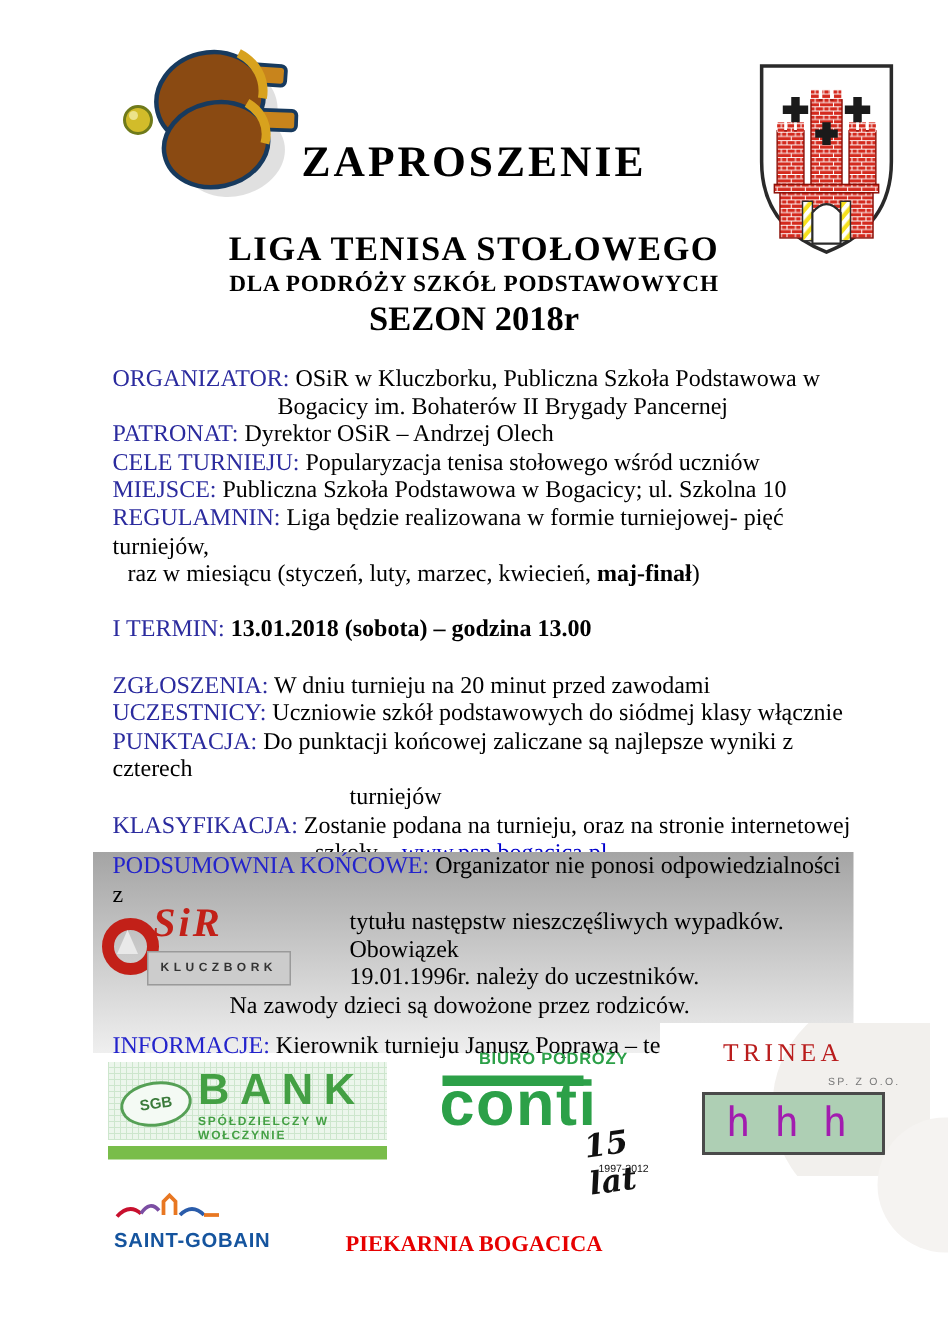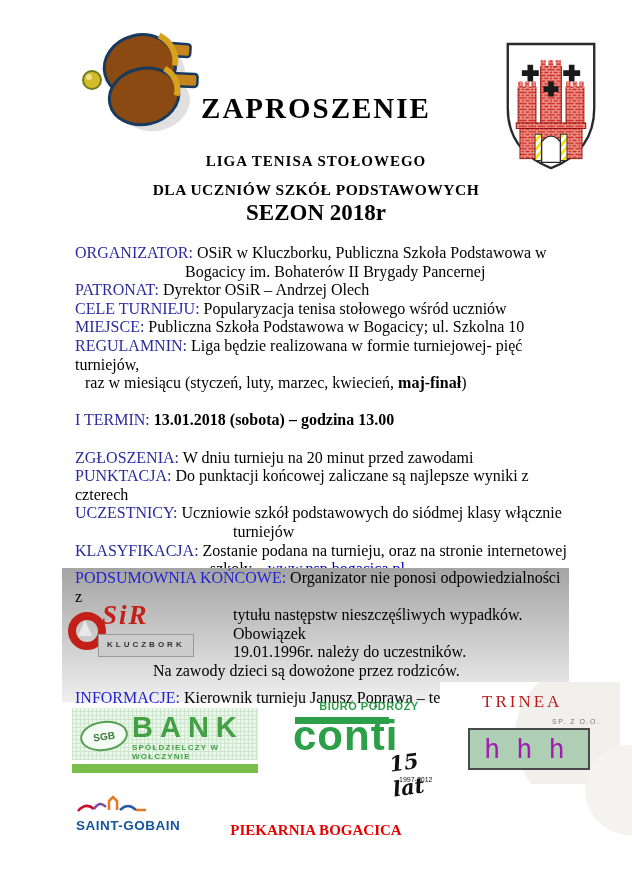--- a/index.html
+++ b/index.html
@@ -6,21 +6,21 @@
   .page{
     position:relative;width:632px;height:895px;margin:0 auto;background:#ffffff;
     font-family:"Liberation Serif",serif;color:#000;overflow:hidden;
   }
   
   .paddles{position:absolute;left:78px;top:26px;width:124px;height:106px;}
   .crest{position:absolute;left:504px;top:40px;width:94px;height:132px;}
   .doc-title{position:absolute;top:92px;left:0;width:632px;text-align:center;
     font-size:29px;font-weight:bold;letter-spacing:2px;}
   .league-title{position:absolute;top:153px;left:0;width:632px;text-align:center;
-    font-size:15px;font-weight:bold;letter-spacing:1px;}
+    font-size:23px;font-weight:bold;letter-spacing:1px;}
   .league-sub{position:absolute;top:181px;left:0;width:632px;text-align:center;
     font-size:15.5px;font-weight:bold;letter-spacing:.5px;}
   .season{position:absolute;top:200px;left:0;width:632px;text-align:center;
     font-size:23px;font-weight:bold;}
   
   .body-text{position:absolute;left:75px;top:244px;width:505px;
     font-size:16px;line-height:18.6px;}
   .line{white-space:pre-wrap;}
   .lbl{color:#2b2b9e;}
   .lbl-bright{color:#2323cc;}
@@ -154,37 +154,37 @@
     <path d="M69,26 h6 v6 h6 v6 h-6 v6 h-6 v-6 h-6 v-6 h6 Z" fill="#1a1a1a"></path>
     <path d="M47,44 h6 v5 h5 v6 h-5 v5 h-6 v-5 h-5 v-6 h5 Z" fill="#1a1a1a"></path>
 
     <rect x="33" y="100" width="7" height="28" fill="url(#stripes)" stroke="#2a2a2a" stroke-width="1"></rect>
     <rect x="60" y="100" width="7" height="28" fill="url(#stripes)" stroke="#2a2a2a" stroke-width="1"></rect>
     <path d="M40,130 L40,108 Q50,96 60,108 L60,130 Z" fill="#ffffff" stroke="#2a2a2a" stroke-width="1.5"></path>
   </svg>
 
   <div class="doc-title">ZAPROSZENIE</div>
   <div class="league-title">LIGA TENISA STOŁOWEGO</div>
-  <div class="league-sub">DLA UCZNIÓW SZKÓŁ PODSTAWOWYCH</div>
+  <div class="league-sub">DLA PODRÓŻY SZKÓŁ PODSTAWOWYCH</div>
   <div class="season">SEZON 2018r</div>
 
   <div class="body-text">
     <div class="line"><span class="lbl">ORGANIZATOR:</span><span> OSiR w Kluczborku, Publiczna Szkoła Podstawowa w</span></div>
     <div class="line ind110">Bogacicy im. Bohaterów II Brygady Pancernej</div>
     <div class="line"><span class="lbl">PATRONAT:</span><span> Dyrektor OSiR – Andrzej Olech</span></div>
     <div class="line"><span class="lbl">CELE TURNIEJU:</span><span> Popularyzacja tenisa stołowego wśród uczniów</span></div>
     <div class="line"><span class="lbl">MIEJSCE:</span><span> Publiczna Szkoła Podstawowa w Bogacicy; ul. Szkolna 10</span></div>
     <div class="line"><span class="lbl">REGULAMNIN:</span><span> Liga będzie realizowana w formie turniejowej- pięć turniejów,</span></div>
     <div class="line pad10"><span>raz w miesiącu (styczeń, luty, marzec, kwiecień, </span><span class="b">maj-finał</span><span>)</span></div>
     <div class="line">&nbsp;</div>
     <div class="line"><span class="lbl">I TERMIN:</span><span class="b"> 13.01.2018 (sobota) – godzina 13.00</span></div>
     <div class="line">&nbsp;</div>
     <div class="line"><span class="lbl">ZGŁOSZENIA:</span><span> W dniu turnieju na 20 minut przed zawodami</span></div>
+    <div class="line"><span class="lbl">UCZESTNICY:</span><span> Uczniowie szkół podstawowych do siódmej klasy włącznie</span></div>
     <div class="line"><span class="lbl">PUNKTACJA:</span><span> Do punktacji końcowej zaliczane są najlepsze wyniki z czterech</span></div>
-    <div class="line"><span class="lbl">UCZESTNICY:</span><span> Uczniowie szkół podstawowych do siódmej klasy włącznie</span></div>
     <div class="line ind158">turniejów</div>
     <div class="line"><span class="lbl">KLASYFIKACJA:</span><span> Zostanie podana na turnieju, oraz na stronie internetowej</span></div>
     <div class="line ind135"><span>szkoły – </span><a href="#" class="site-link">www.psp.bogacica.pl</a></div>
     <div class="line"><span class="lbl">NAGRODY:</span><span> Puchary,  nagrody rzeczowe, medale,  wszyscy uczestnicy</span></div>
     <div class="line ind125">okolicznościowe  dyplomy i upominki</div>
   </div>
 
   <div class="summary-box">
     <div class="inner">
       <div class="line"><span class="lbl-bright">PODSUMOWNIA KOŃCOWE:</span><span> Organizator nie ponosi odpowiedzialności z</span></div>

